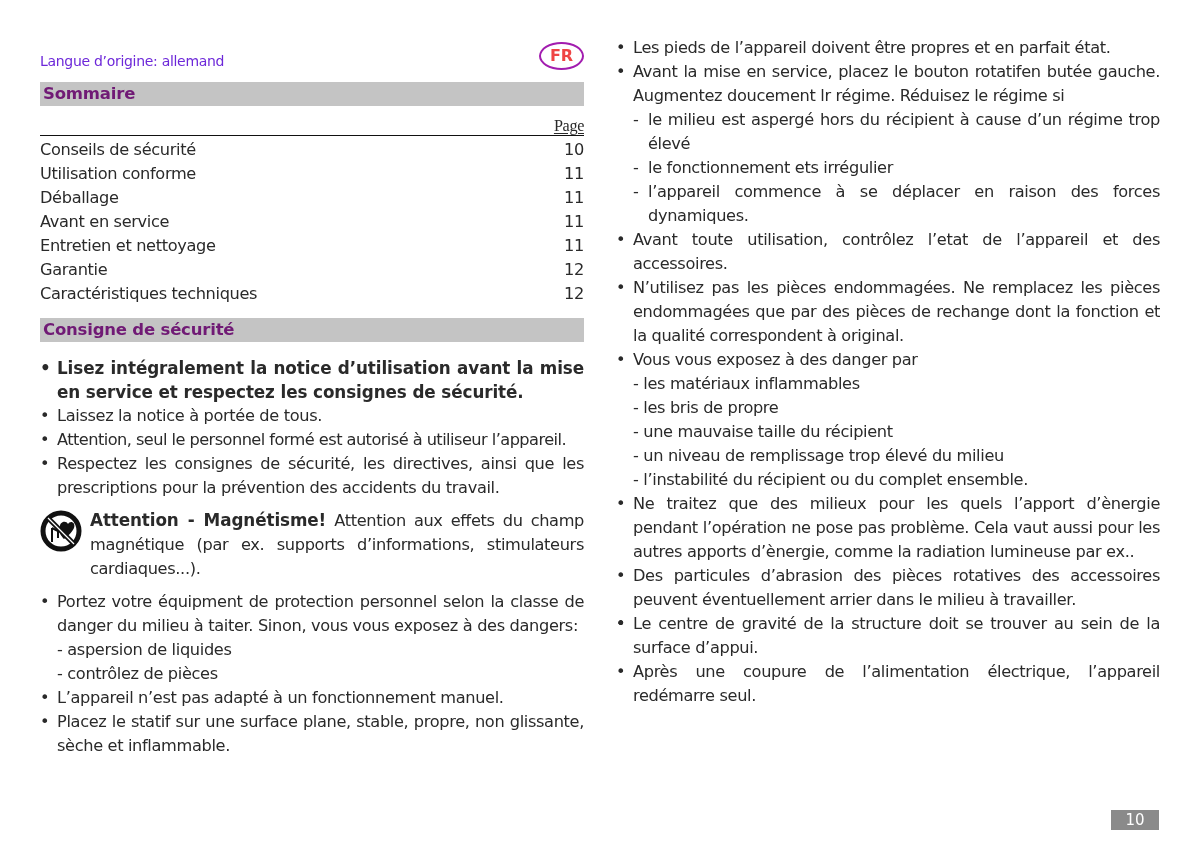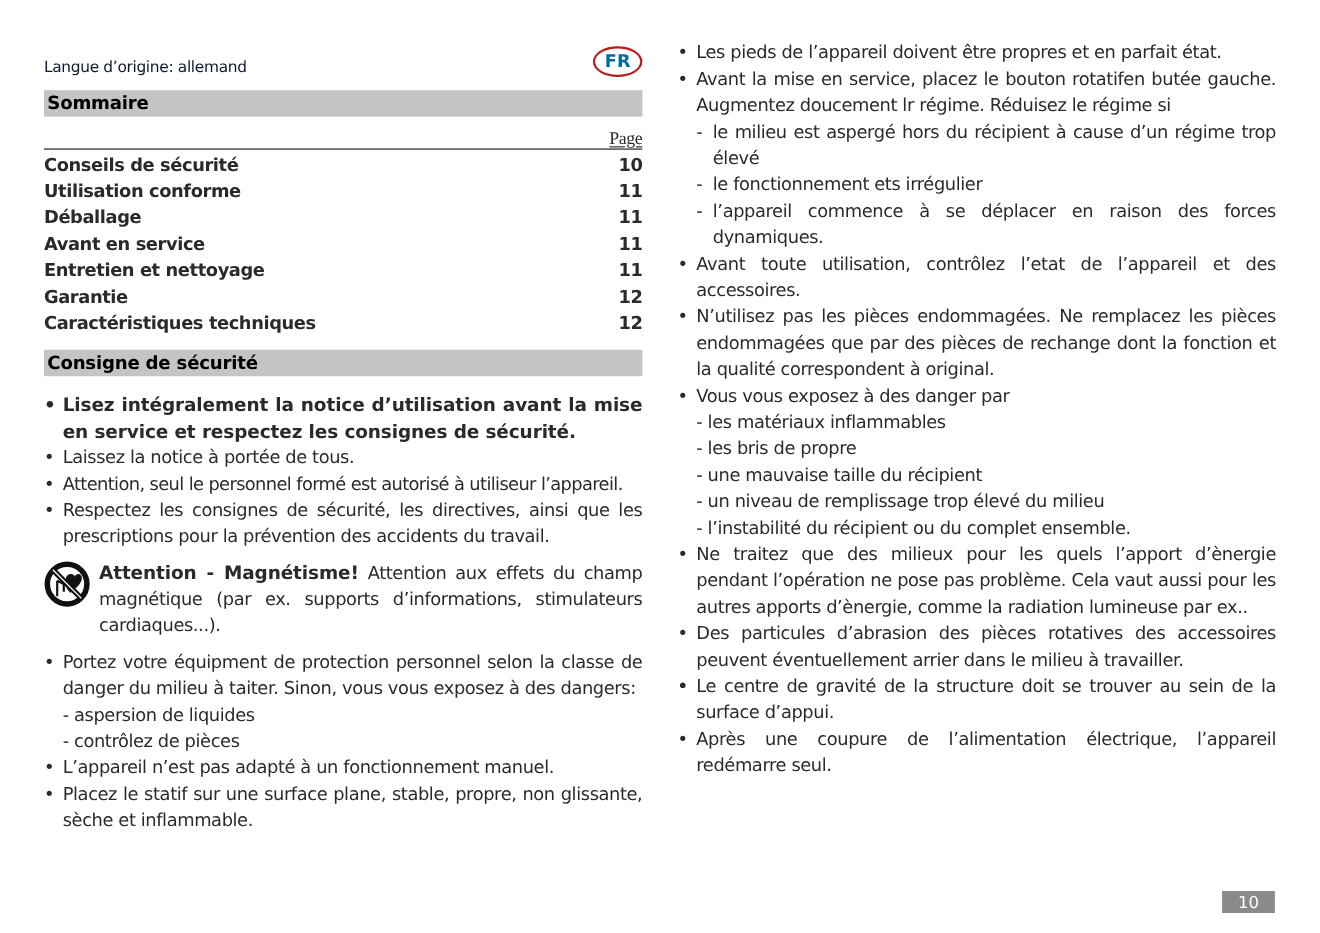--- a/index.html
+++ b/index.html
@@ -8,39 +8,39 @@
     font-family: "DejaVu Sans", "Liberation Sans", sans-serif;
     color: #2a2a2a;
     position: relative;
     font-size: 16.2px;
     letter-spacing: -0.35px;
   }
   .col { position: absolute; top: 0; }
   .col-left { left: 40px; width: 544px; }
   .col-right { left: 616px; width: 544px; }
 
-  .lang-line { position: absolute; top: 53px; left: 0; font-size: 14px; letter-spacing: -0.3px; color: #0f172a; }
+  .lang-line { position: absolute; top: 53px; left: 0; font-size: 14px; letter-spacing: -0.3px; color: #6d28d9; }
   .lang-badge {
     position: absolute; top: 42px; left: 499px; width: 45px; height: 28px;
-    border: 2px solid #b91c1c; border-radius: 50%;
-    font-weight: bold; font-size: 16px; text-align: center; line-height: 23px; color: #0369a1;
+    border: 2px solid #a21caf; border-radius: 50%;
+    font-weight: bold; font-size: 16px; text-align: center; line-height: 23px; color: #ef4444;
     letter-spacing: 0;
   }
   .section-bar {
     position: absolute; left: 0; width: 544px; height: 24px;
-    background: #c4c4c4; color: #000000; font-weight: bold; font-size: 16.5px;
+    background: #c4c4c4; color: #701a75; font-weight: bold; font-size: 16.5px;
     line-height: 24px; padding-left: 3px; letter-spacing: -0.2px;
   }
   .toc-head {
     position: absolute; top: 116px; left: 0; width: 544px; height: 20px;
     border-bottom: 1.2px solid #111; text-align: right; line-height: 20px; font-family: Liberation Serif, serif;
   }
   .toc-head span { text-decoration: underline; text-underline-offset: 2px; }
   .toc-list { position: absolute; top: 138px; left: 0; width: 544px; }
-  .toc-row { display: flex; justify-content: space-between; height: 24px; line-height: 24px; font-weight: bold; }
+  .toc-row { display: flex; justify-content: space-between; height: 24px; line-height: 24px; }
 
   .bullets { position: absolute; left: 0; width: 544px; }
   .li {
     position: relative; padding-left: 17px; line-height: 24px; text-align: justify;
   }
   .li .dot { position: absolute; left: 0; top: 0; }
   .li.bold { font-weight: bold; font-size: 16.8px; letter-spacing: -0.1px; line-height: 24px; }
   .sub { padding-left: 17px; line-height: 24px; }
   .sub-indent { position: relative; padding-left: 32px; line-height: 24px; text-align: justify; }
   .sub-indent .dash { position: absolute; left: 17px; top: 0; }

